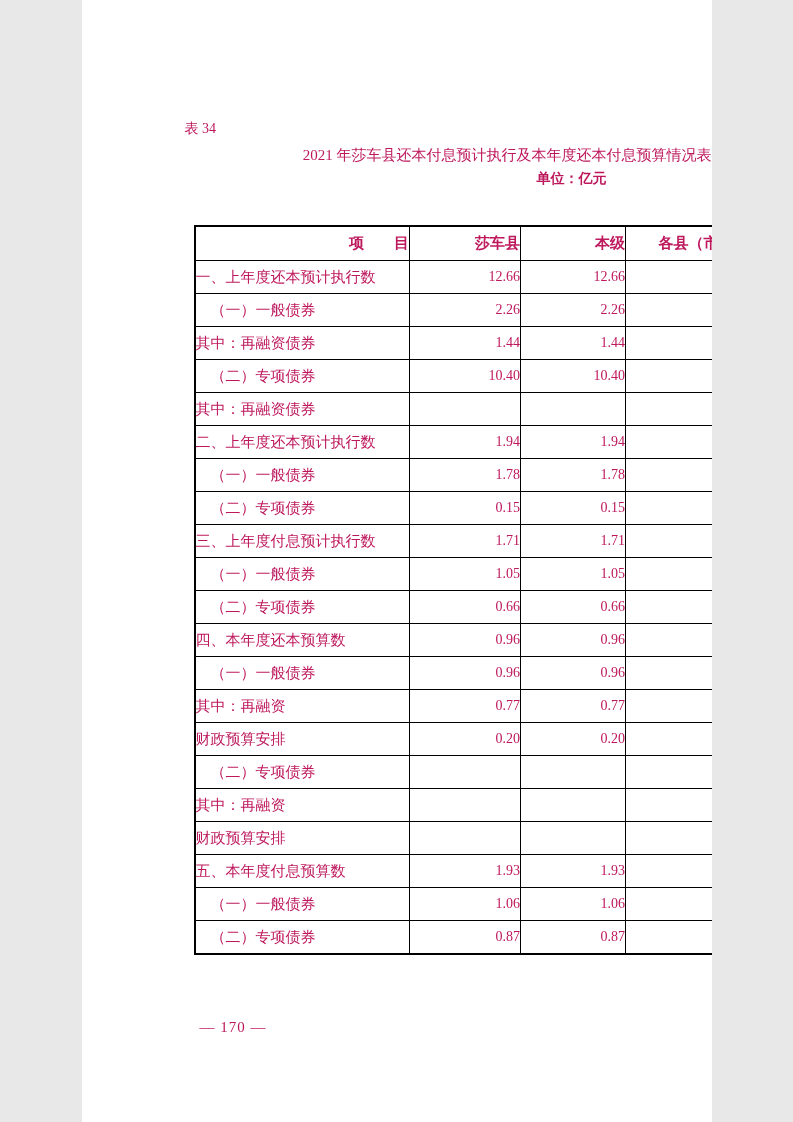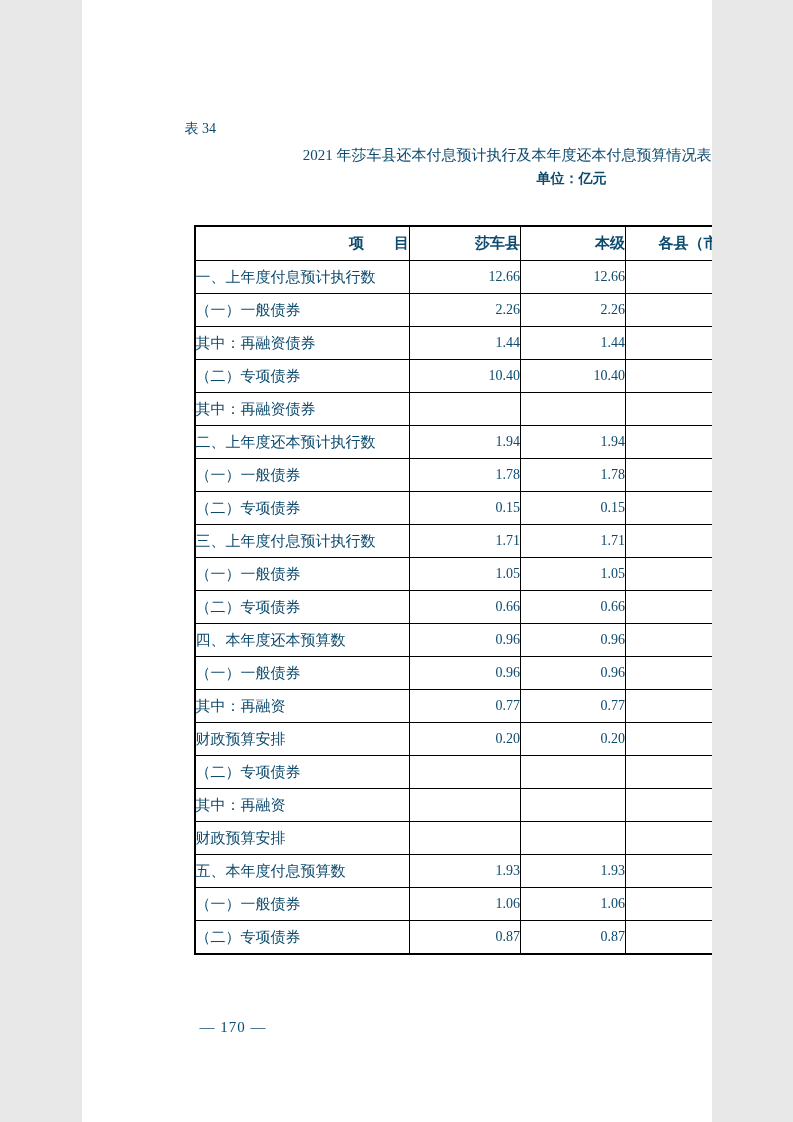--- a/index.html
+++ b/index.html
@@ -7,21 +7,21 @@
     padding: 0;
     background: #e8e8e8;
   }
   .page {
     position: relative;
     width: 630px;
     height: 1122px;
     margin: 0 auto;
     background: #ffffff;
     font-family: "Liberation Serif", "DejaVu Serif", serif;
-    color: #0c4a6e;
+    color: #be185d;
     overflow: hidden;
   }
   .table-label {
     position: absolute;
     left: 103px;
     top: 120px;
     font-size: 14px;
     white-space: nowrap;
   }
   .doc-title {
@@ -67,21 +67,21 @@
   }
   table.budget-table tbody td {
     height: 32px;
   }
   td.item-cell {
     font-size: 15px;
     text-align: left;
     padding-left: 8px;
   }
   td.item-cell.indent {
-    padding-left: 0;
+    padding-left: 15px;
   }
   td.num-cell {
     font-size: 14px;
     text-align: right;
     padding-right: 6px;
   }
   .page-number {
     position: absolute;
     left: 118px;
     top: 1019px;
@@ -111,21 +111,21 @@
     <thead>
       <tr>
         <th>项　　目</th>
         <th>莎车县</th>
         <th>本级</th>
         <th>各县（市、区）</th>
       </tr>
     </thead>
     <tbody>
         <tr>
-          <td class="item-cell">一、上年度付息预计执行数</td>
+          <td class="item-cell">一、上年度还本预计执行数</td>
           <td class="num-cell">12.66</td>
           <td class="num-cell">12.66</td>
           <td class="num-cell"></td>
         </tr>
         <tr>
           <td class="item-cell indent">（一）一般债券</td>
           <td class="num-cell">2.26</td>
           <td class="num-cell">2.26</td>
           <td class="num-cell"></td>
         </tr>

